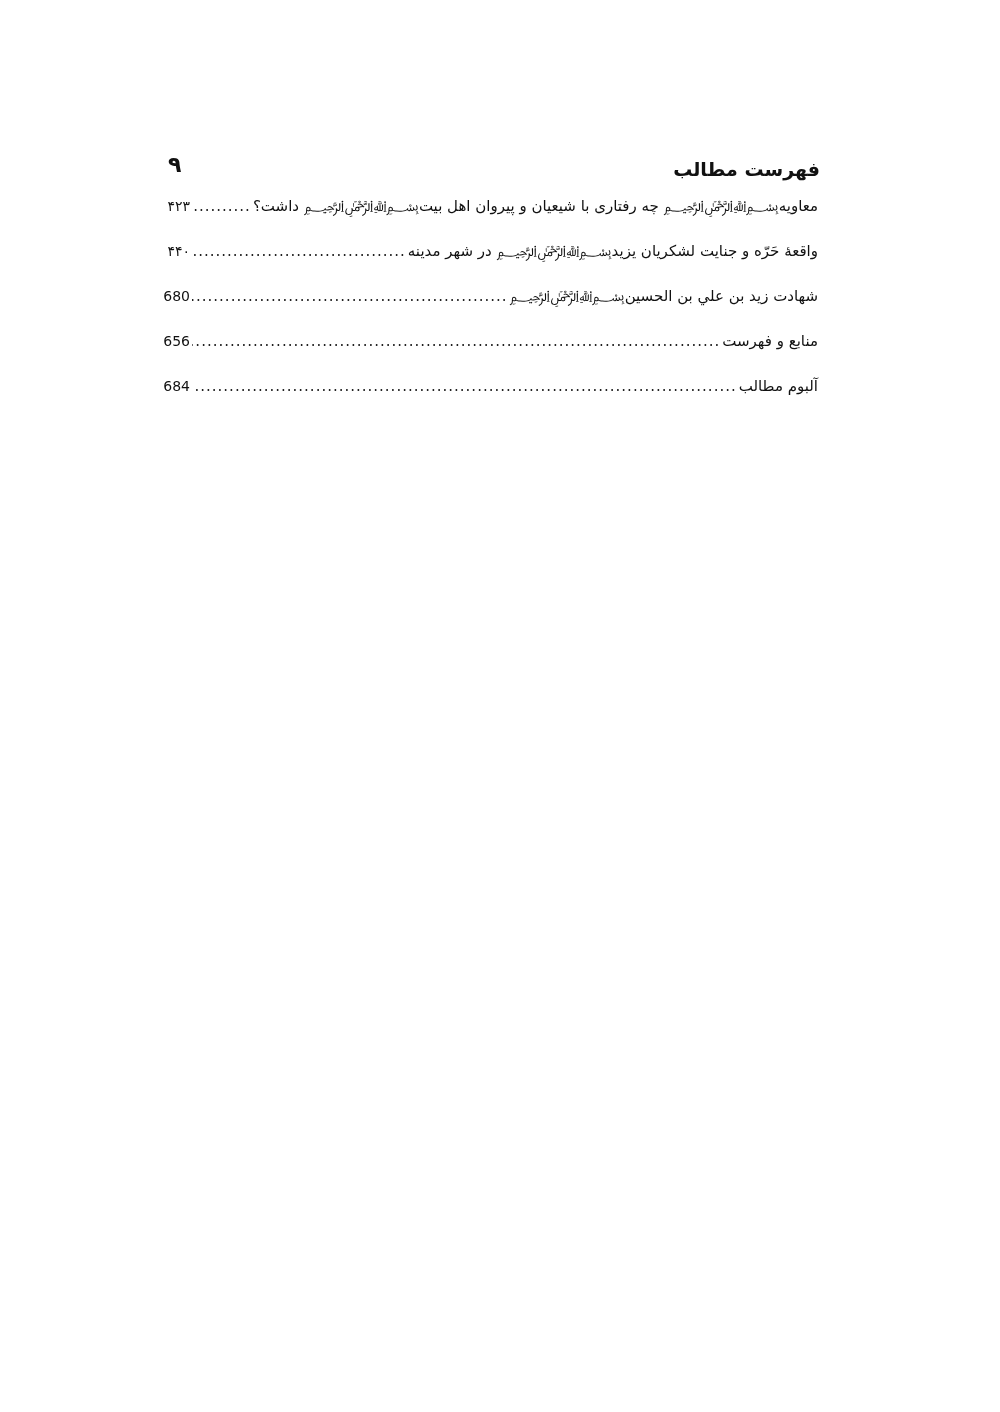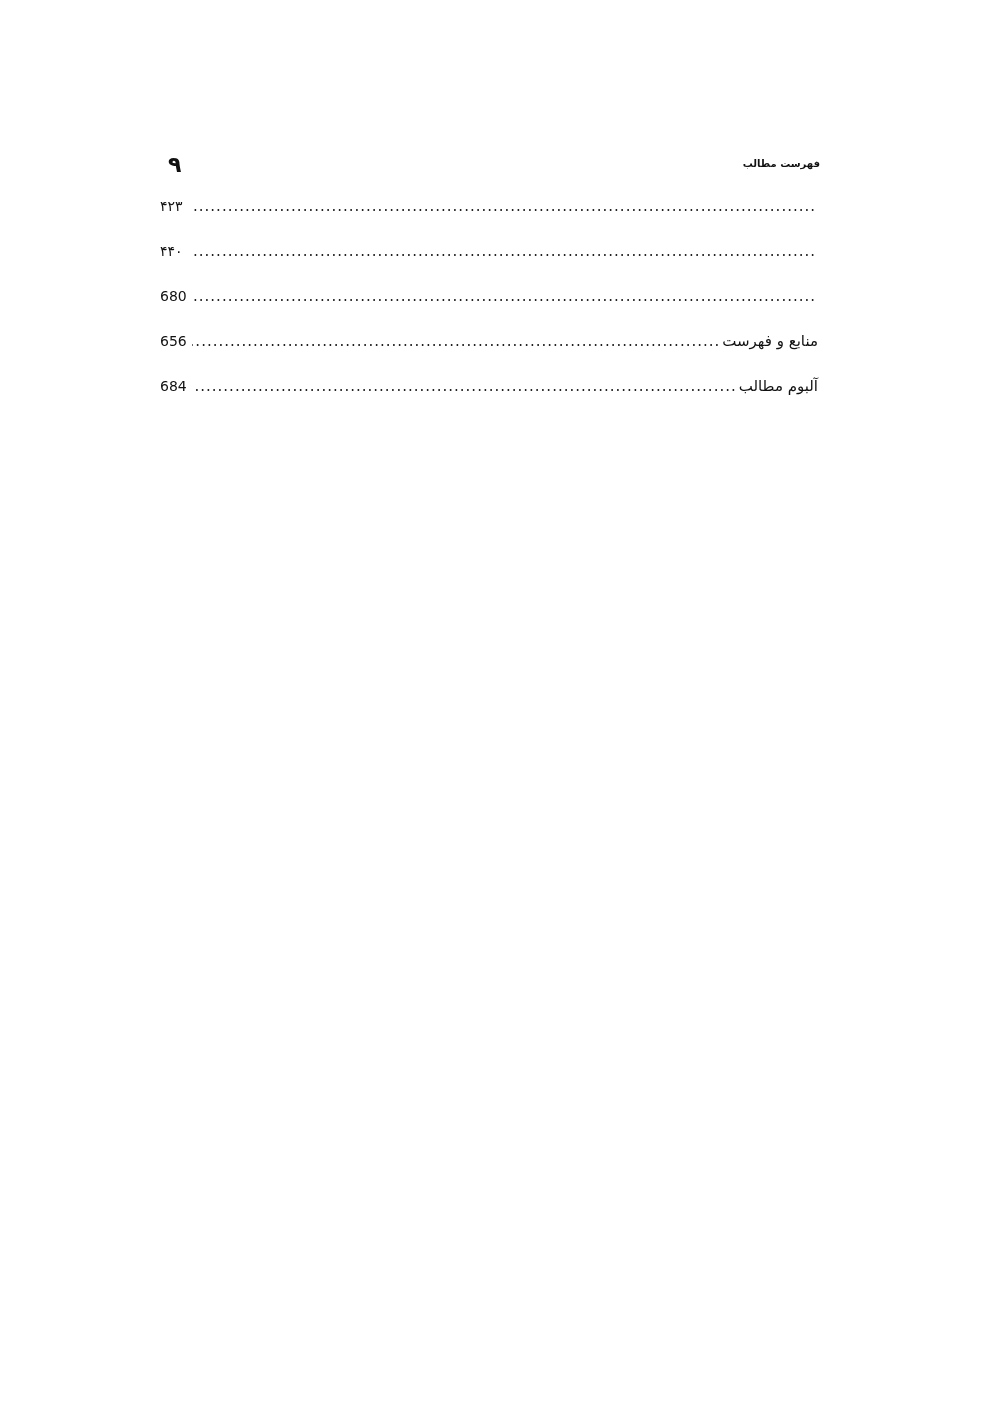--- a/index.html
+++ b/index.html
@@ -1,45 +1,48 @@
 <!DOCTYPE html>
 <html><head>
   <meta charset="utf-8">
   <style>
     html, body { margin: 0; padding: 0; background: #ffffff; }
     body { width: 1000px; height: 1412px; position: relative; overflow: hidden;
            font-family: "DejaVu Sans", sans-serif; color: #111; }
     .header { position: absolute; top: 152px; left: 160px; width: 660px; height: 30px; }
     .page-num { position: absolute; left: 8px; top: 0; font-size: 22px; font-weight: bold; }
-    .section-title { position: absolute; right: 0; top: 6px; font-size: 10px; font-weight: bold; direction: rtl; }
+    .section-title { position: absolute; right: 0; top: 6px; font-size: 19px; font-weight: bold; direction: rtl; }
     .toc { position: absolute; top: 190px; left: 160px; width: 658px; direction: rtl; }
     .row { display: flex; align-items: baseline; height: 45px; line-height: 32px; font-size: 15px; }
     .row .title { white-space: nowrap; }
     .row .leader { flex: 1; overflow: hidden; white-space: nowrap; margin: 0 2px; color: #222; letter-spacing: 1px; }
     .row .leader::before { content: "...................................................................................................................................................................................................................."; }
-    .row .num { white-space: nowrap; min-width: 30px; text-align: left; font-size: 14px; }
+    .row .num { white-space: nowrap; min-width: 30px; text-align: right; font-size: 14px; }
   </style>
 </head>
 <body>
 
 <div class="header">
   <span class="page-num">۹</span>
   <span class="section-title">فهرست مطالب</span>
 </div>
 
 <div class="toc">
   <div class="row">
+    <span class="title">معاویه﷽ چه رفتاری با شیعیان و پیروان اهل بیت﷽ داشت؟</span>
     <span class="leader"></span>
     <span class="num">۴۲۳</span>
   </div>
   <div class="row">
+    <span class="title">واقعهٔ حَرّه و جنایت لشکریان یزید﷽ در شهر مدینه</span>
     <span class="leader"></span>
     <span class="num">۴۴۰</span>
   </div>
   <div class="row">
+    <span class="title">شهادت زید بن علي بن الحسین﷽</span>
     <span class="leader"></span>
     <span class="num">680</span>
   </div>
   <div class="row">
     <span class="title">منابع و فهرست</span>
     <span class="leader"></span>
     <span class="num">656</span>
   </div>
   <div class="row">
     <span class="title">آلبوم مطالب</span>

